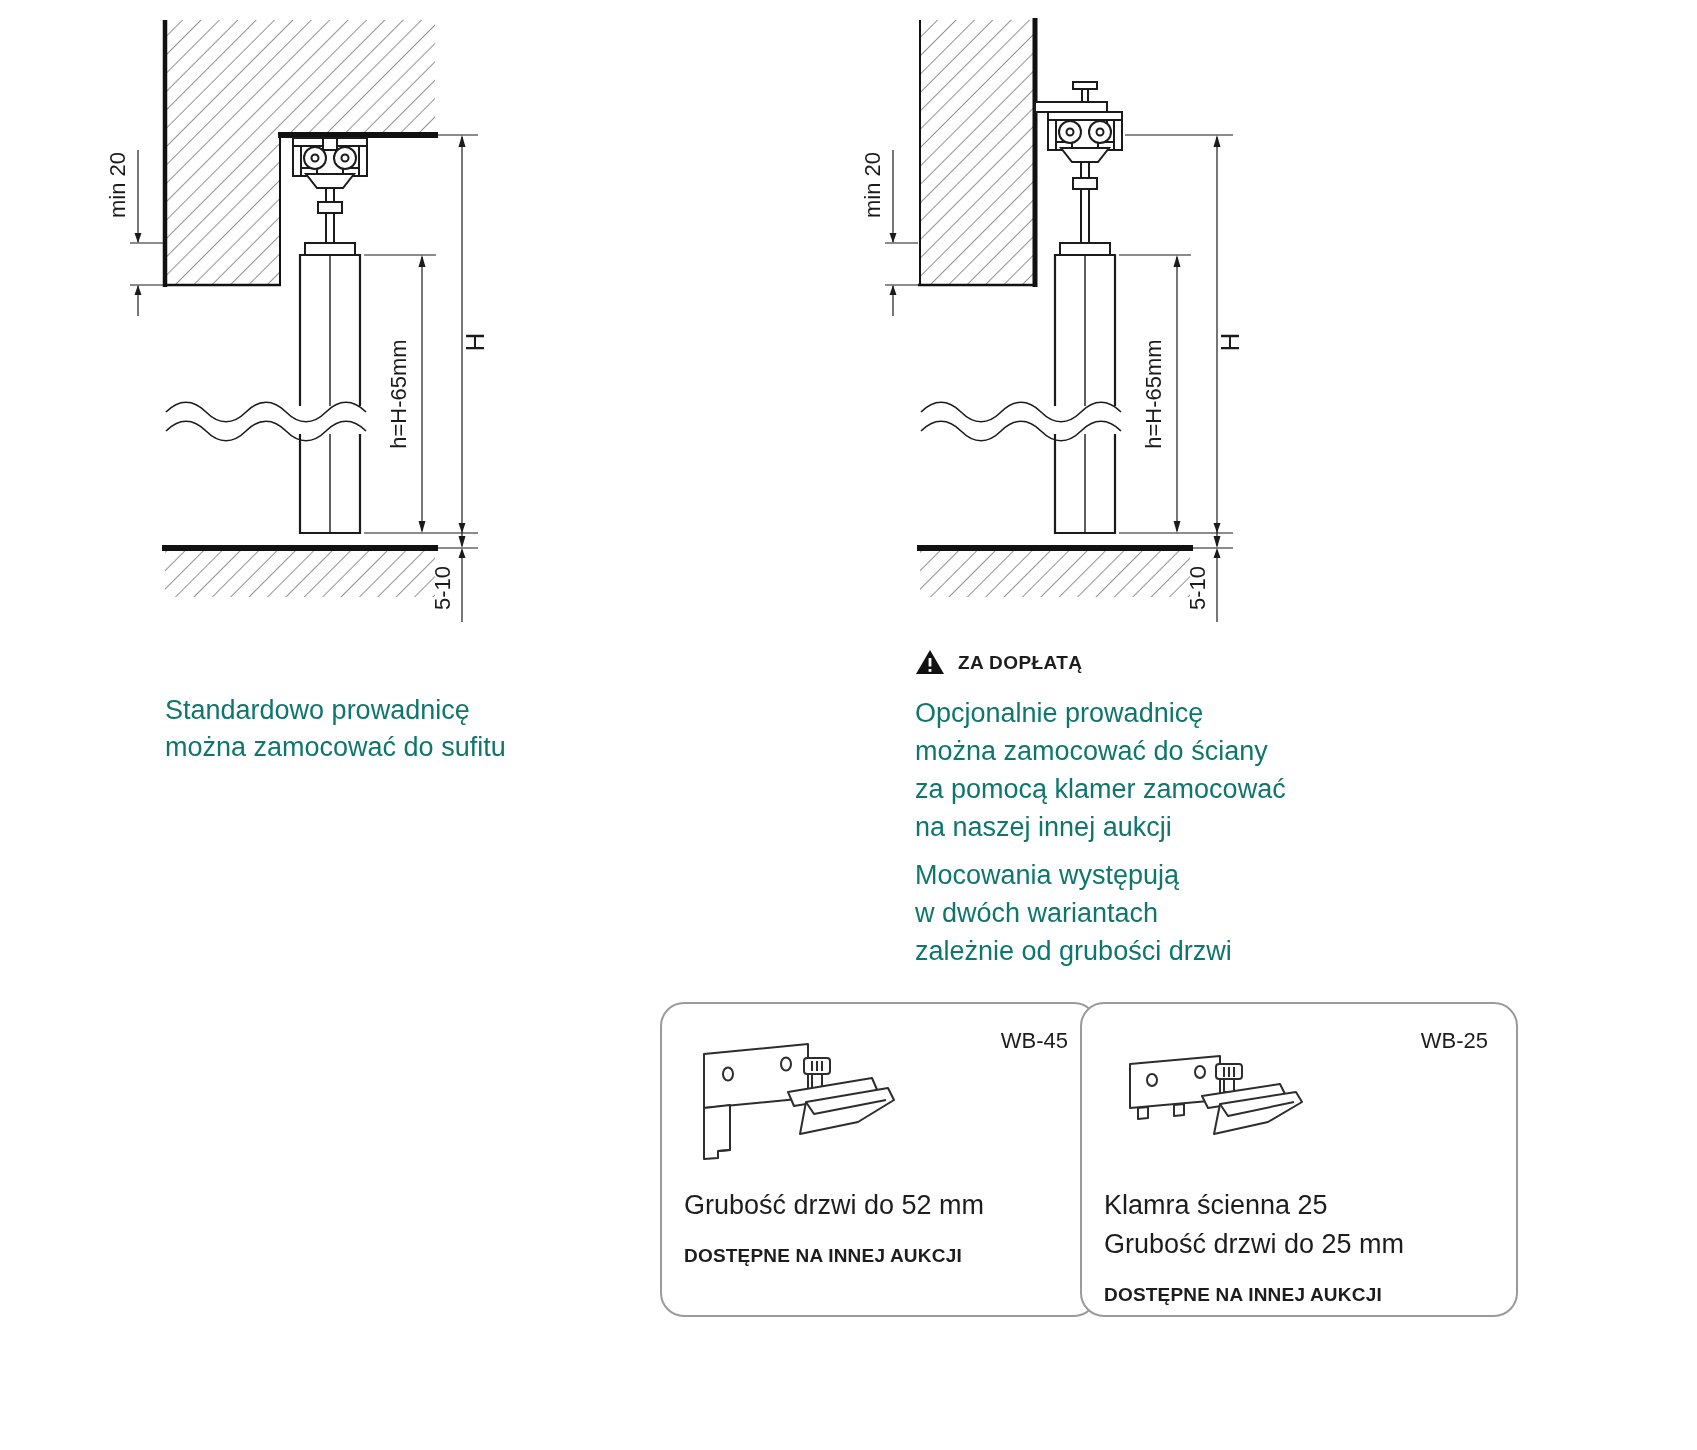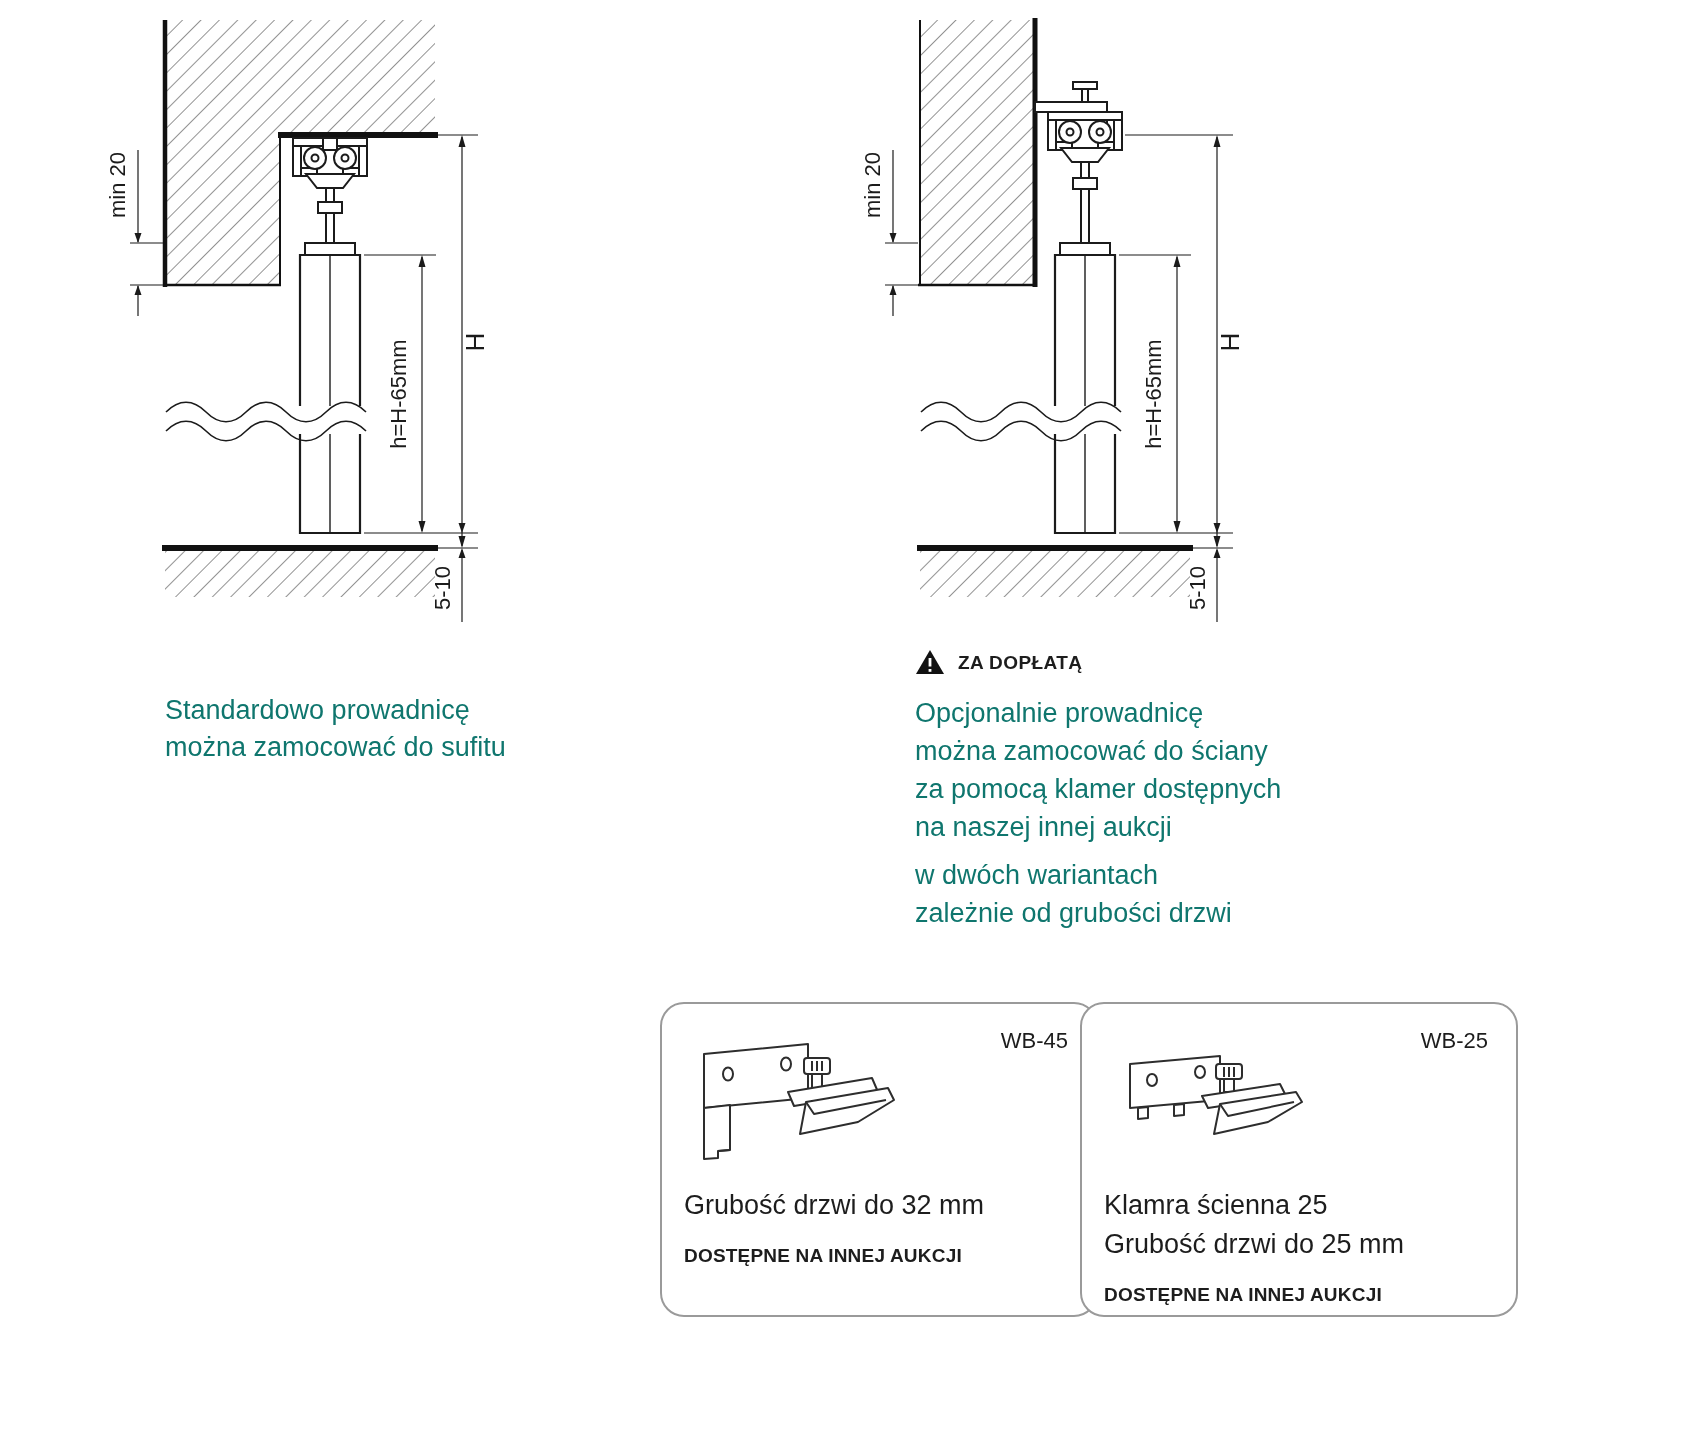--- a/index.html
+++ b/index.html
@@ -190,25 +190,26 @@
         <rect x="13.6" y="9" width="2.8" height="8.5" fill="#fff"></rect>
         <rect x="13.6" y="20" width="2.8" height="2.8" fill="#fff"></rect>
       </svg>
     </span>
     <span class="warn-label">ZA DOPŁATĄ</span>
   </div>
 
   <div class="caption" style="left:915px;top:694px">
     <div>Opcjonalnie prowadnicę</div>
     <div>można zamocować do ściany</div>
-    <div>za pomocą klamer dostępnych</div>
+    <div>za pomocą klamer zamocować</div>
     <div>na naszej innej aukcji</div>
   </div>
 
   <div class="caption" style="left:915px;top:856px">
+    <div>Mocowania występują</div>
     <div>w dwóch wariantach</div>
     <div>zależnie od grubości drzwi</div>
   </div>
 
   <div class="bracket-box" style="left:660px;top:1002px">
     <div class="code">WB-45</div>
     <div class="bracket-art">
       <svg width="230" height="140" viewBox="0 0 230 140">
         <g stroke="#2d2d2d" stroke-width="2" fill="#fff" stroke-linejoin="round">
           <polygon points="16,16 120,6 120,60 16,70"></polygon>
@@ -221,21 +222,21 @@
           <line x1="134" y1="23" x2="134" y2="33"></line>
           <polygon points="100,54 184,40 190,54 106,68"></polygon>
           <polygon points="118,64 200,50 206,62 170,84 112,96"></polygon>
           <polyline points="118,64 126,76 198,62" fill="none"></polyline>
           <polygon points="16,70 42,67 42,112 30,113 30,120 16,121"></polygon>
           <line x1="30" y1="113" x2="42" y2="112"></line>
         </g>
       </svg>
     </div>
     <div class="bracket-text">
-      <div>Grubość drzwi do 32 mm</div>
+      <div>Grubość drzwi do 52 mm</div>
       <div class="b-note">DOSTĘPNE NA INNEJ AUKCJI</div>
     </div>
   </div>
 
   <div class="bracket-box" style="left:1080px;top:1002px">
     <div class="code">WB-25</div>
     <div class="bracket-art">
       <svg width="230" height="140" viewBox="0 0 230 140">
         <g stroke="#2d2d2d" stroke-width="2" fill="#fff" stroke-linejoin="round">
           <polygon points="22,26 112,18 112,62 22,70"></polygon>

